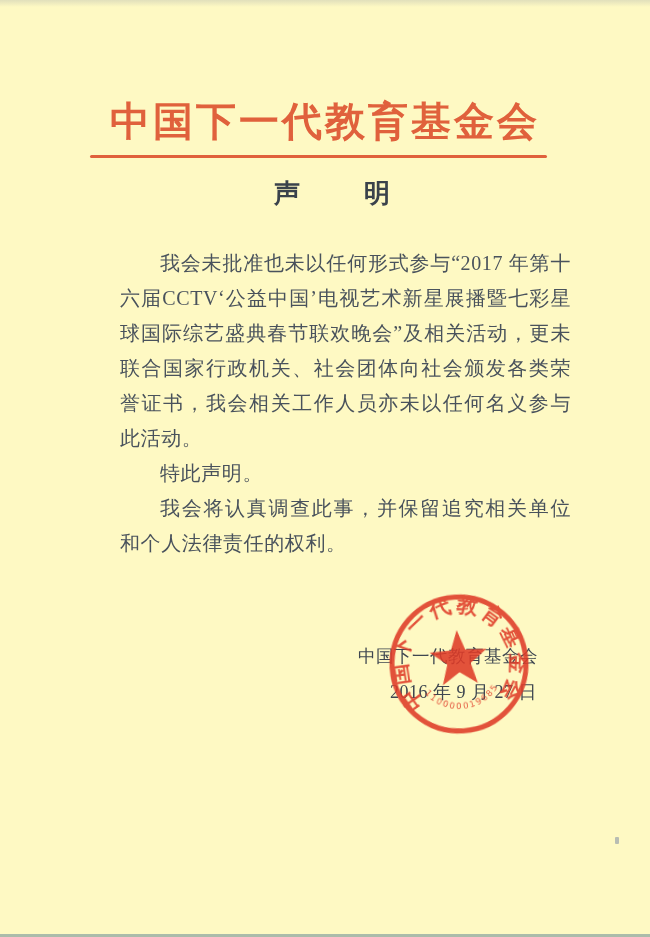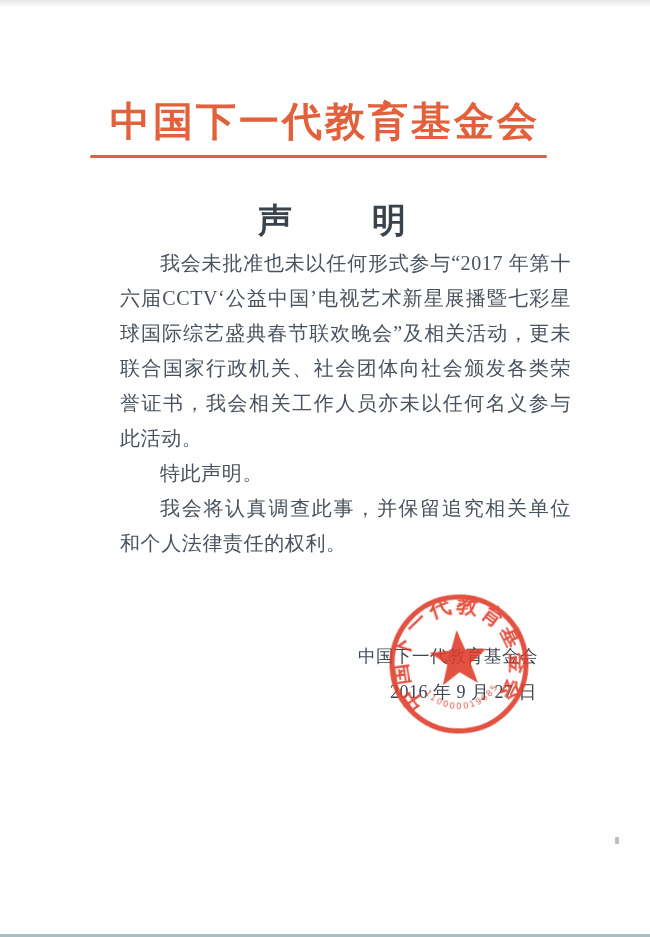--- a/index.html
+++ b/index.html
@@ -8,21 +8,21 @@
     --body-ink: #49525c;
     --heading-ink: #3a424b;
   }
   * { margin: 0; padding: 0; box-sizing: border-box; }
   html, body { background: #888; }
   .page {
     position: relative;
     width: 650px;
     height: 937px;
     margin: 0 auto;
-    background: #ffffff;
+    background: #fef9c3;
     overflow: hidden;
     font-family: "Liberation Serif", "DejaVu Serif", serif;
   }
   
   .scan-edge-top {
     position: absolute; top: 0; left: 0; width: 100%; height: 7px;
     background: linear-gradient(to bottom, rgba(150,158,168,0.28), rgba(150,158,168,0));
   }
   .scan-edge-bottom {
     position: absolute; bottom: 0; left: 0; width: 100%; height: 3px;
@@ -40,23 +40,23 @@
     color: var(--letterhead-red);
     white-space: nowrap;
   }
   .letterhead-rule {
     position: absolute; top: 155px; left: 90px;
     width: 457px; height: 3px;
     background: var(--letterhead-red);
     border-radius: 2px;
   }
   .doc-title {
-    position: absolute; top: 198px; left: 0; width: 100%;
+    position: absolute; top: 176px; left: 0; width: 100%;
     text-align: center; padding-left: 18px;
-    font-size: 34px; font-weight: bold;
+    font-size: 26px; font-weight: bold;
     color: var(--heading-ink);
     letter-spacing: 4px;
     white-space: nowrap;
   }
   .doc-body {
     position: absolute; top: 246px; left: 74px; width: 497px;
     color: var(--body-ink);
   }
   .doc-body p {
     font-size: 20px;

